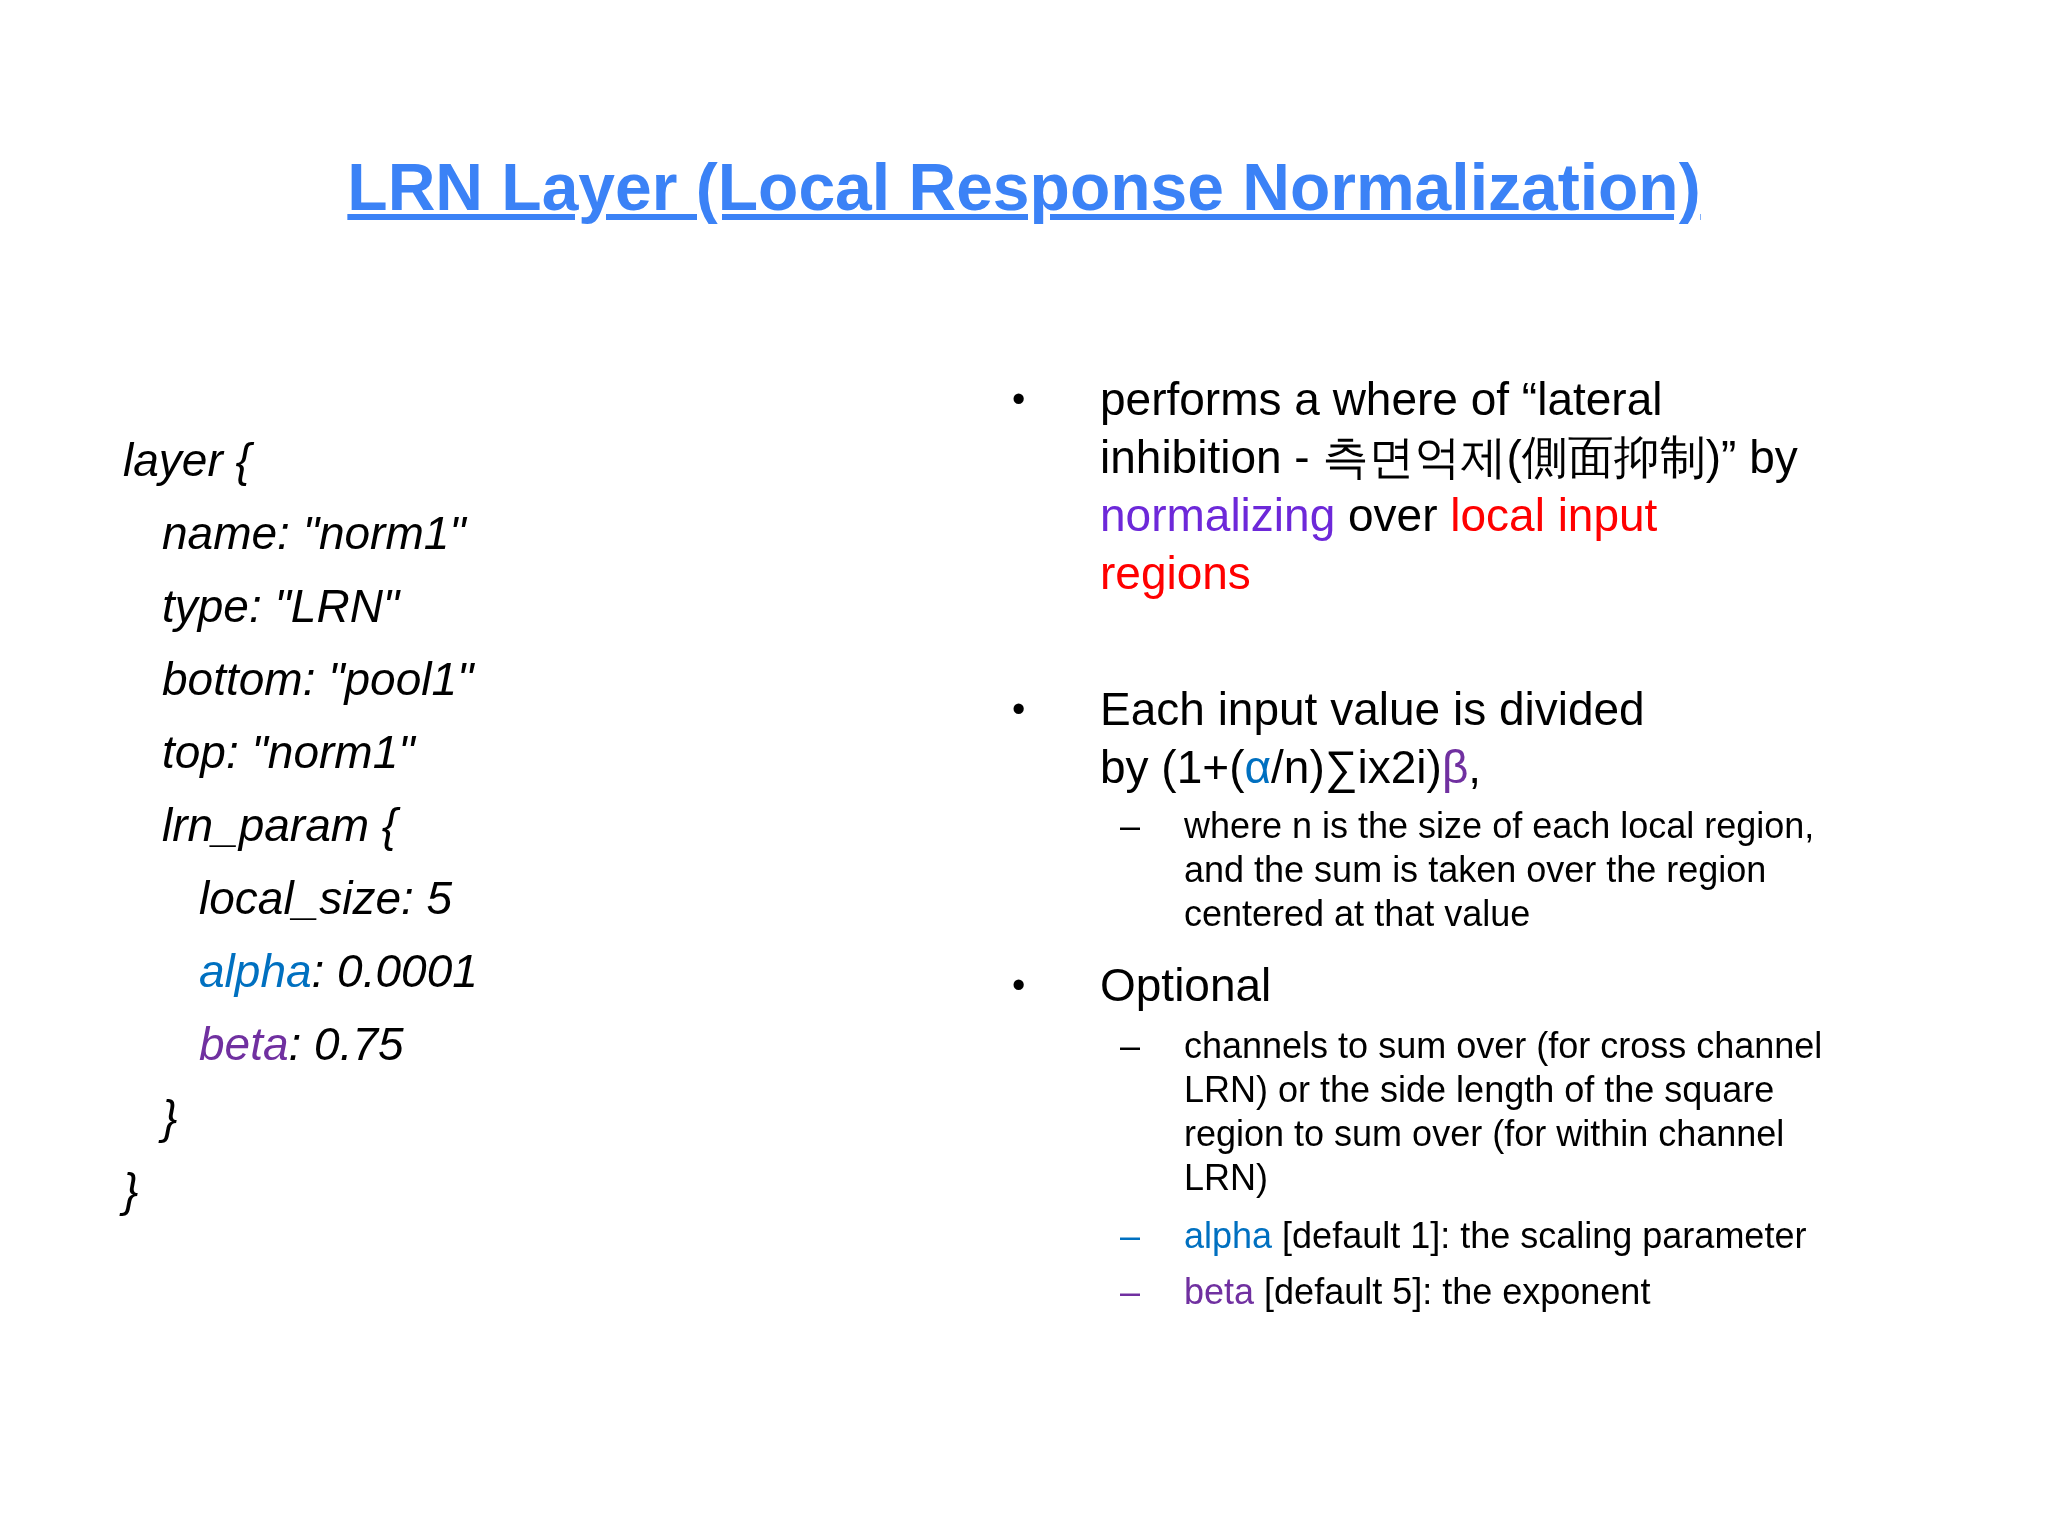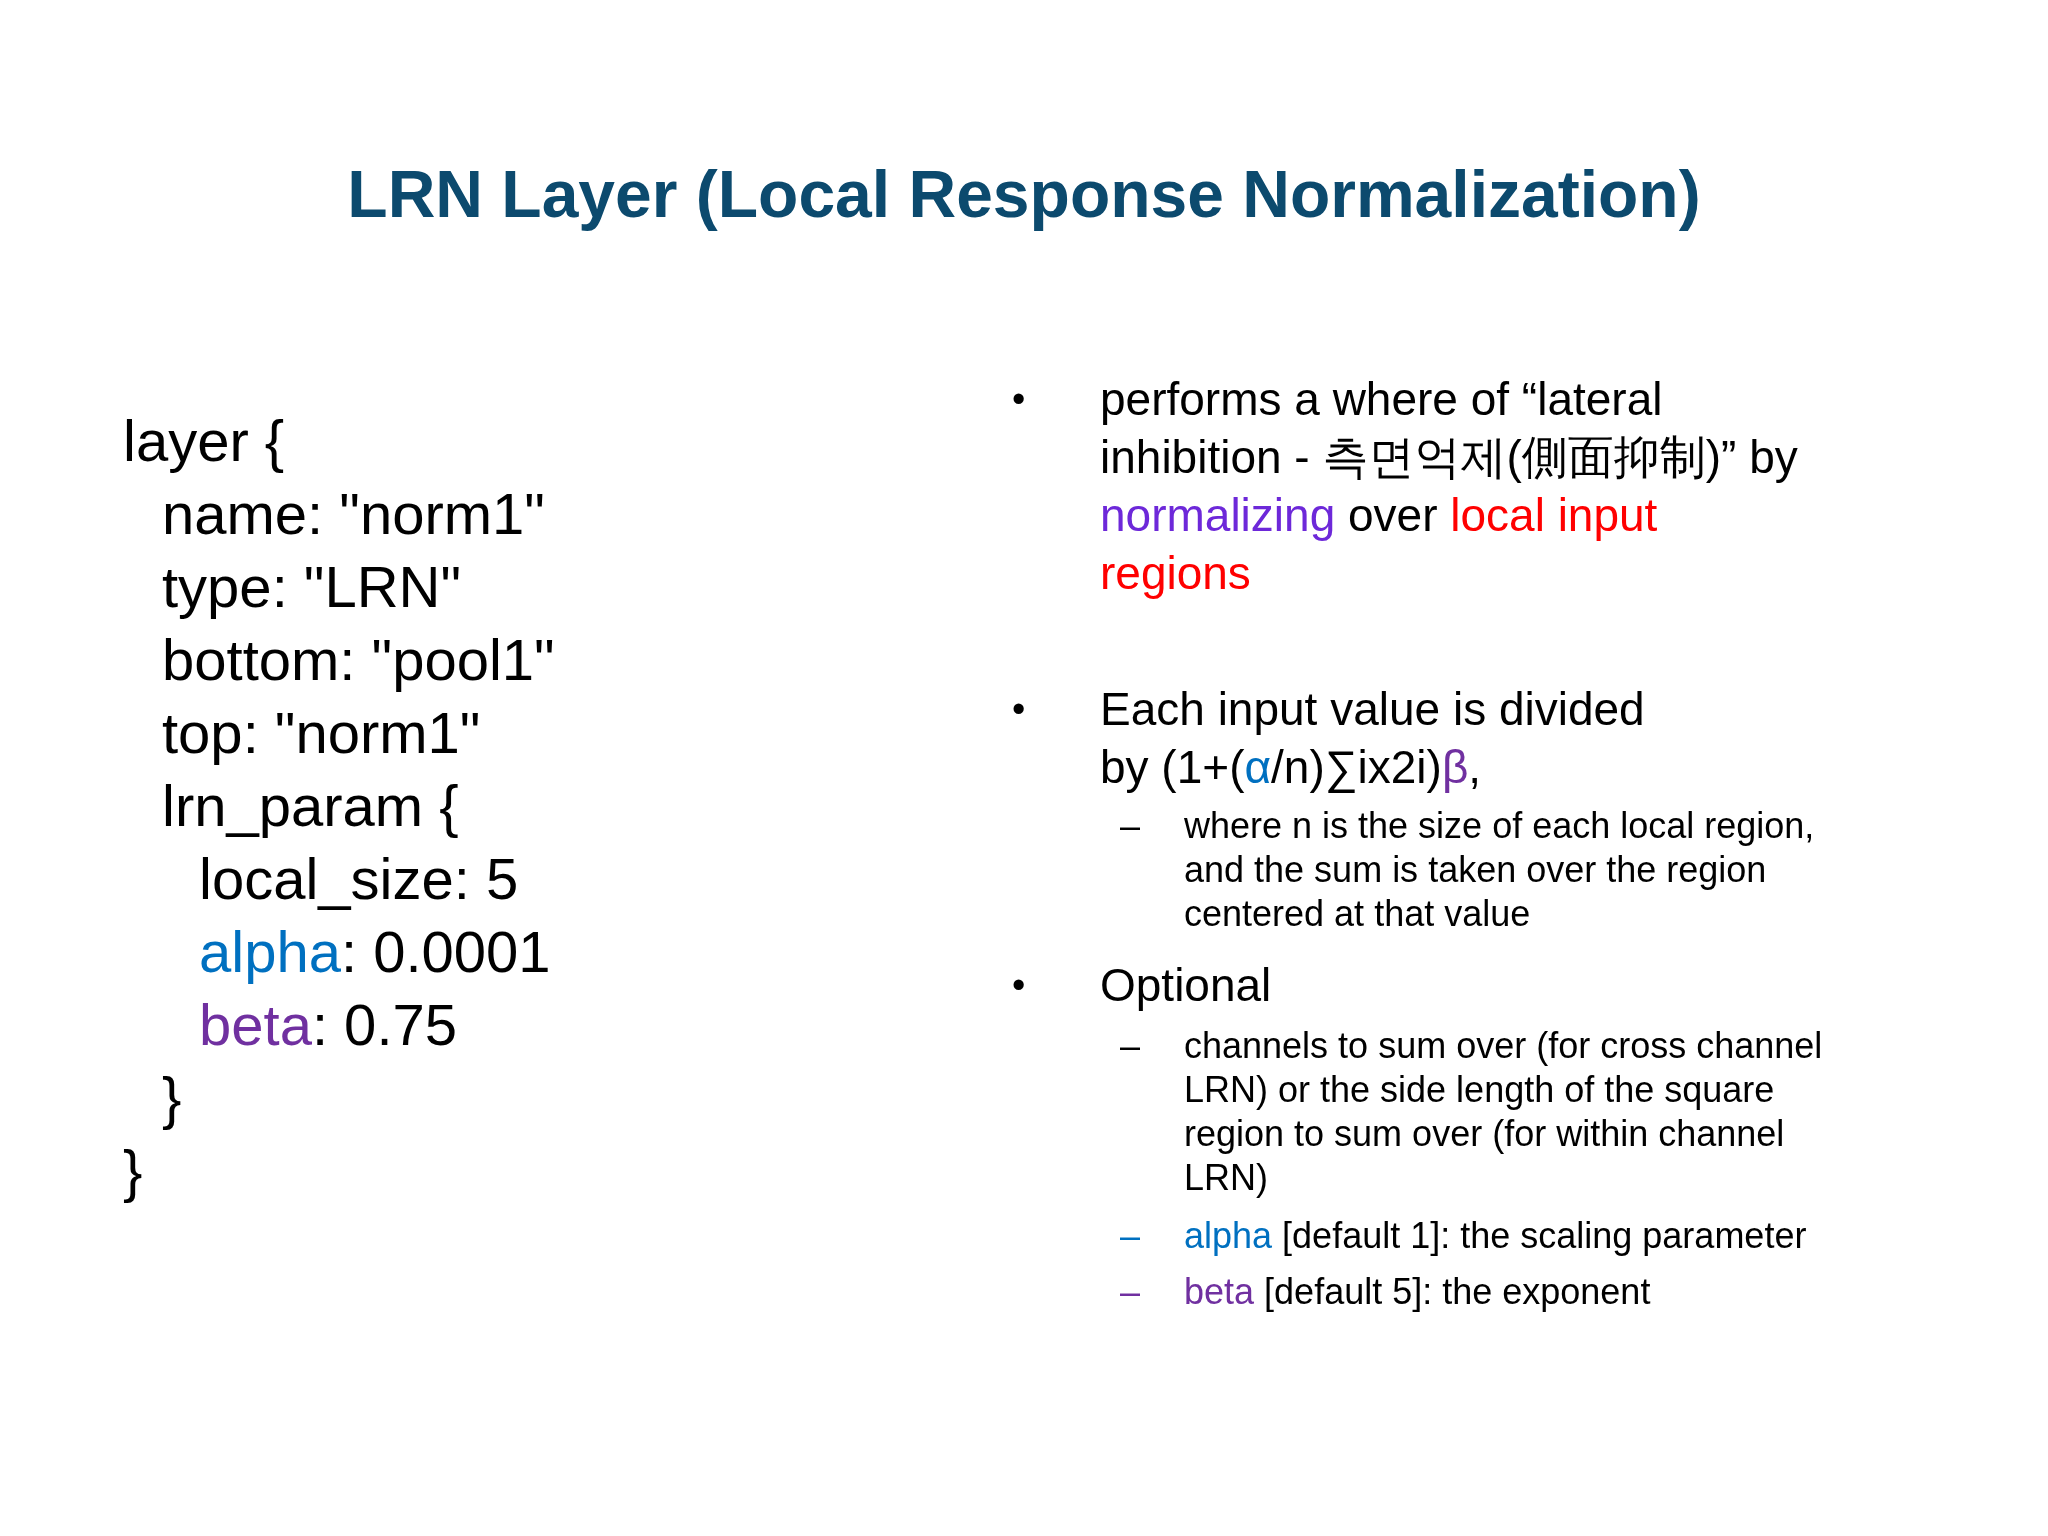--- a/index.html
+++ b/index.html
@@ -18,36 +18,38 @@
   .slide {
     position: absolute;
     inset: 0;
     background: #ffffff;
   }
   .title {
     position: absolute;
     left: 0;
     right: 0;
     top: 140px;
-    margin: 16px;
+    margin: 9px;
     text-align: center;
     font-size: 66px;
     font-weight: 700;
     letter-spacing: 0px;
-    color: #0c4a6e;
+    color: #3b82f6;
     white-space: nowrap;
+    text-decoration: underline;
   }
   
   .code {
     position: absolute;
     left: 123px;
-    top: 404px;
-    font-size: 58px;
+    top: 424px;
+    font-size: 46px;
     line-height: 73px;
     white-space: pre;
+    font-style: italic;
   }
   .code-line.indent-0 { padding-left: 0; }
   .code-line.indent-1 { padding-left: 39px; }
   .code-line.indent-2 { padding-left: 76px; }
   
   .bullets {
     position: absolute;
     left: 1012px;
     top: 370px;
     width: 1000px;

